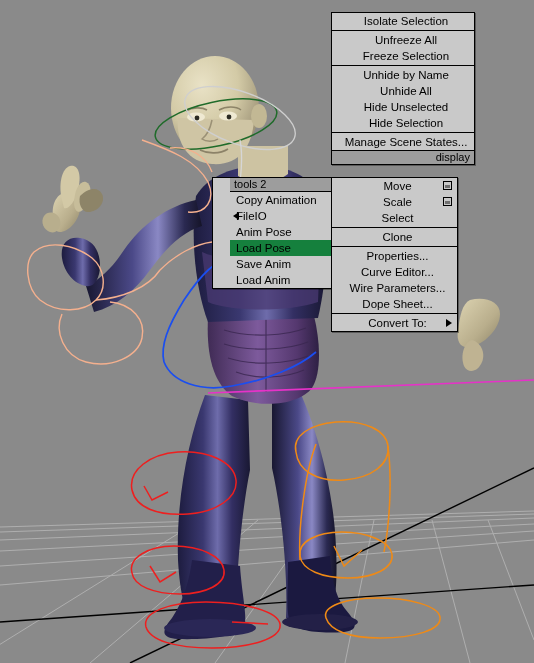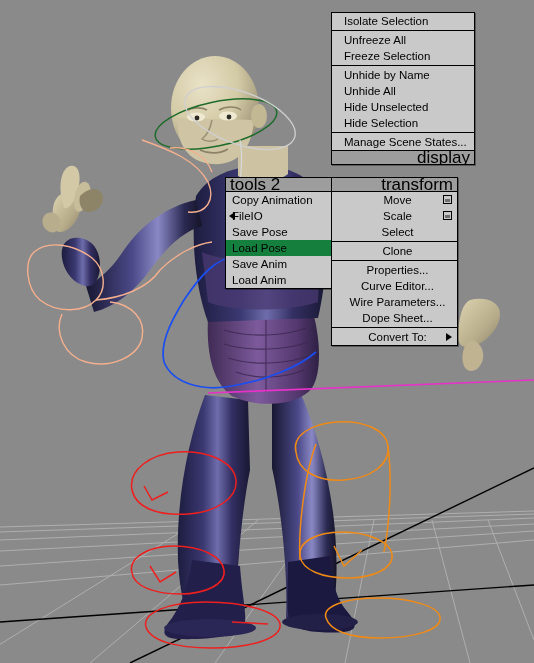--- a/index.html
+++ b/index.html
@@ -18,21 +18,21 @@
     background:#c9c9c9;
     border:1px solid #000;
     box-shadow:1px 1px 0 rgba(0,0,0,.35);
     font-size:11.5px;
     color:#000;
     user-select:none;
   }
   .qtitle{
     background:#9d9d9d;
     height:13px;line-height:13px;
-    font-size:17px;
+    font-size:11px;
     padding:0 4px;
     border-bottom:1px solid #000;
     white-space:nowrap;
     overflow:hidden;
   }
   .qtitle.right{text-align:right;}
   .qtitle.bottom{border-bottom:none;border-top:1px solid #000;}
   .qitem{
     height:16px;line-height:16px;
     padding:0 6px;
@@ -63,22 +63,22 @@
     border:1px solid #000;
     box-sizing:border-box;
   }
   .boxicon::after{
     content:"";position:absolute;left:1px;top:3px;right:1px;bottom:1px;
     background:#6f6f6f;
   }
 
   
   #menu-display{left:331px;top:12px;width:142px;}
-  #menu-display .qitem{text-align:left;padding-left:12px;}
-  #menu-tools2{left:225px;top:177px;width:106px;}
+  #menu-display .qitem{text-align:center;padding-left:12px;}
+  #menu-tools2{left:212px;top:177px;width:106px;padding-left:17px;}
   #menu-tools2 .qitem{padding-right:6px;}
   #menu-transform{left:331px;top:177px;width:125px;}
   #menu-transform .qitem{text-align:center;padding-left:12px;}
 </style>
 </head>
 <body>
 
 <div id="viewport">
 
   <svg width="534" height="663" viewBox="0 0 534 663">
@@ -247,28 +247,27 @@
   <div class="qtitle right bottom">display</div>
 </div>
 
 <div class="qmenu" id="menu-tools2">
   <div class="qtitle">tools 2</div>
   <div class="qitem">Copy Animation</div>
   <div class="qitem">
     <span class="leftarrow"></span>
     <span>FileIO</span>
   </div>
-  <div class="qitem">Save Pose</div>
+  <div class="qitem">Anim Pose</div>
   <div class="qitem hl">Load Pose</div>
   <div class="qitem">Save Anim</div>
   <div class="qitem">Load Anim</div>
 </div>
 
 <div class="qmenu" id="menu-transform">
-  <div class="qtitle right">transform</div>
   <div class="qitem">
     <span>Move</span>
     <span class="boxicon"></span>
   </div>
   <div class="qitem">
     <span>Scale</span>
     <span class="boxicon"></span>
   </div>
   <div class="qitem">Select</div>
   <div class="qsep"></div>

